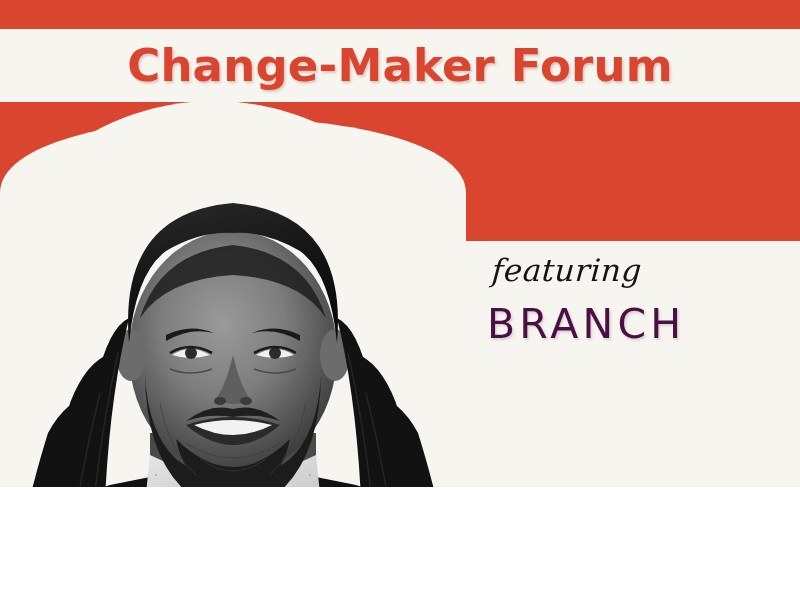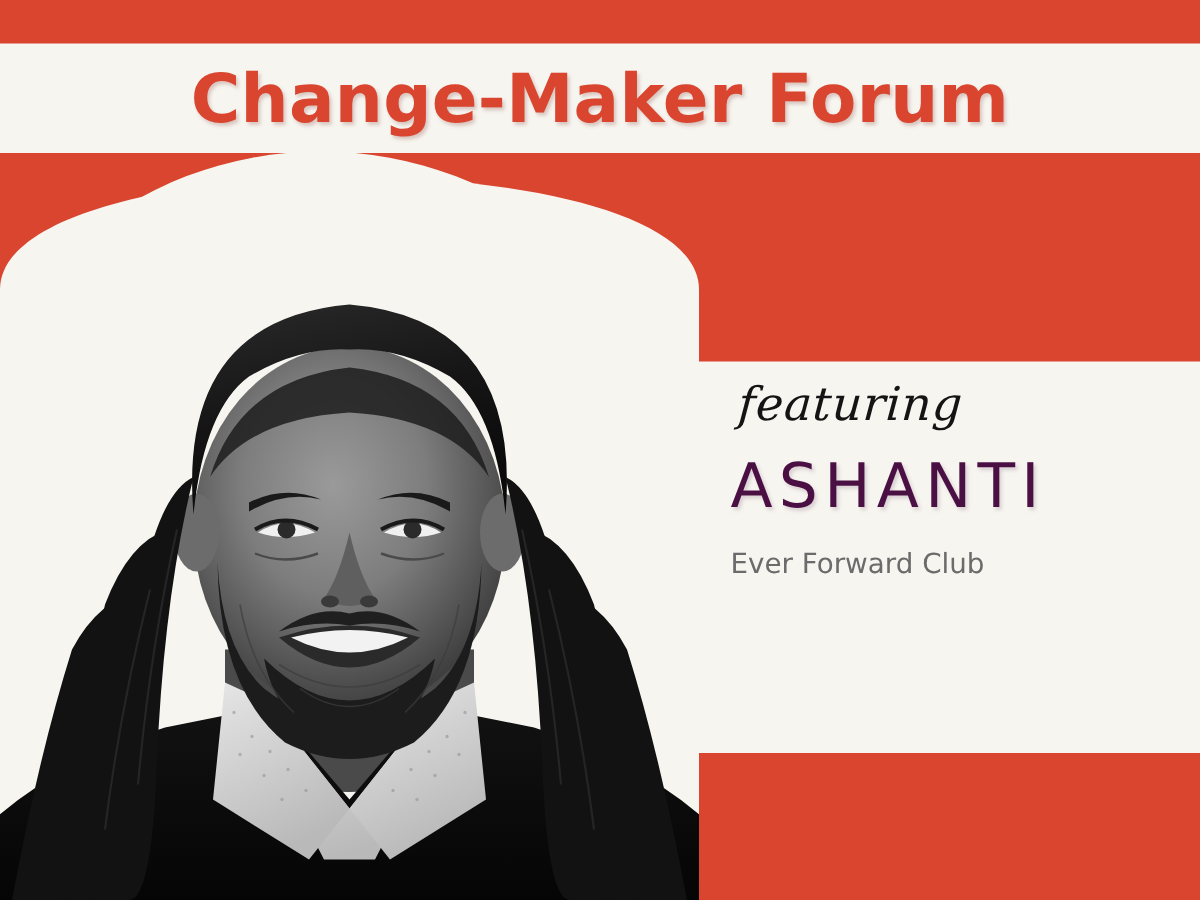--- a/index.html
+++ b/index.html
@@ -3,21 +3,21 @@
 <meta charset="utf-8">
 <style>
   html, body {
     margin: 0;
     padding: 0;
     background: #ffffff;
   }
   #poster {
     position: relative;
     width: 800px;
-    height: 600px;
+    height: 487px;
     overflow: hidden;
     background: #F7F5F0;
     font-family: "Liberation Sans", sans-serif;
   }
 
   
   .band-top {
     position: absolute;
     left: 0; top: 0;
     width: 800px; height: 29px;
@@ -245,20 +245,19 @@
           <path d="M200,356 Q233,380 266,356"></path>
           <path d="M186,340 Q233,370 280,340"></path>
         </g>
       </g>
     </svg>
   </div>
 
   <div class="info-col">
     <div class="featuring">featuring</div>
     <div class="speaker-name">
-      <span class="nm-line">ASHANTI</span>
+      <span class="nm-line">BRANCH</span>
     </div>
     <div class="speaker-role">
-      <span class="role-line">Ever Forward Club</span>
     </div>
   </div>
 
 </div>
 
 </body></html>

